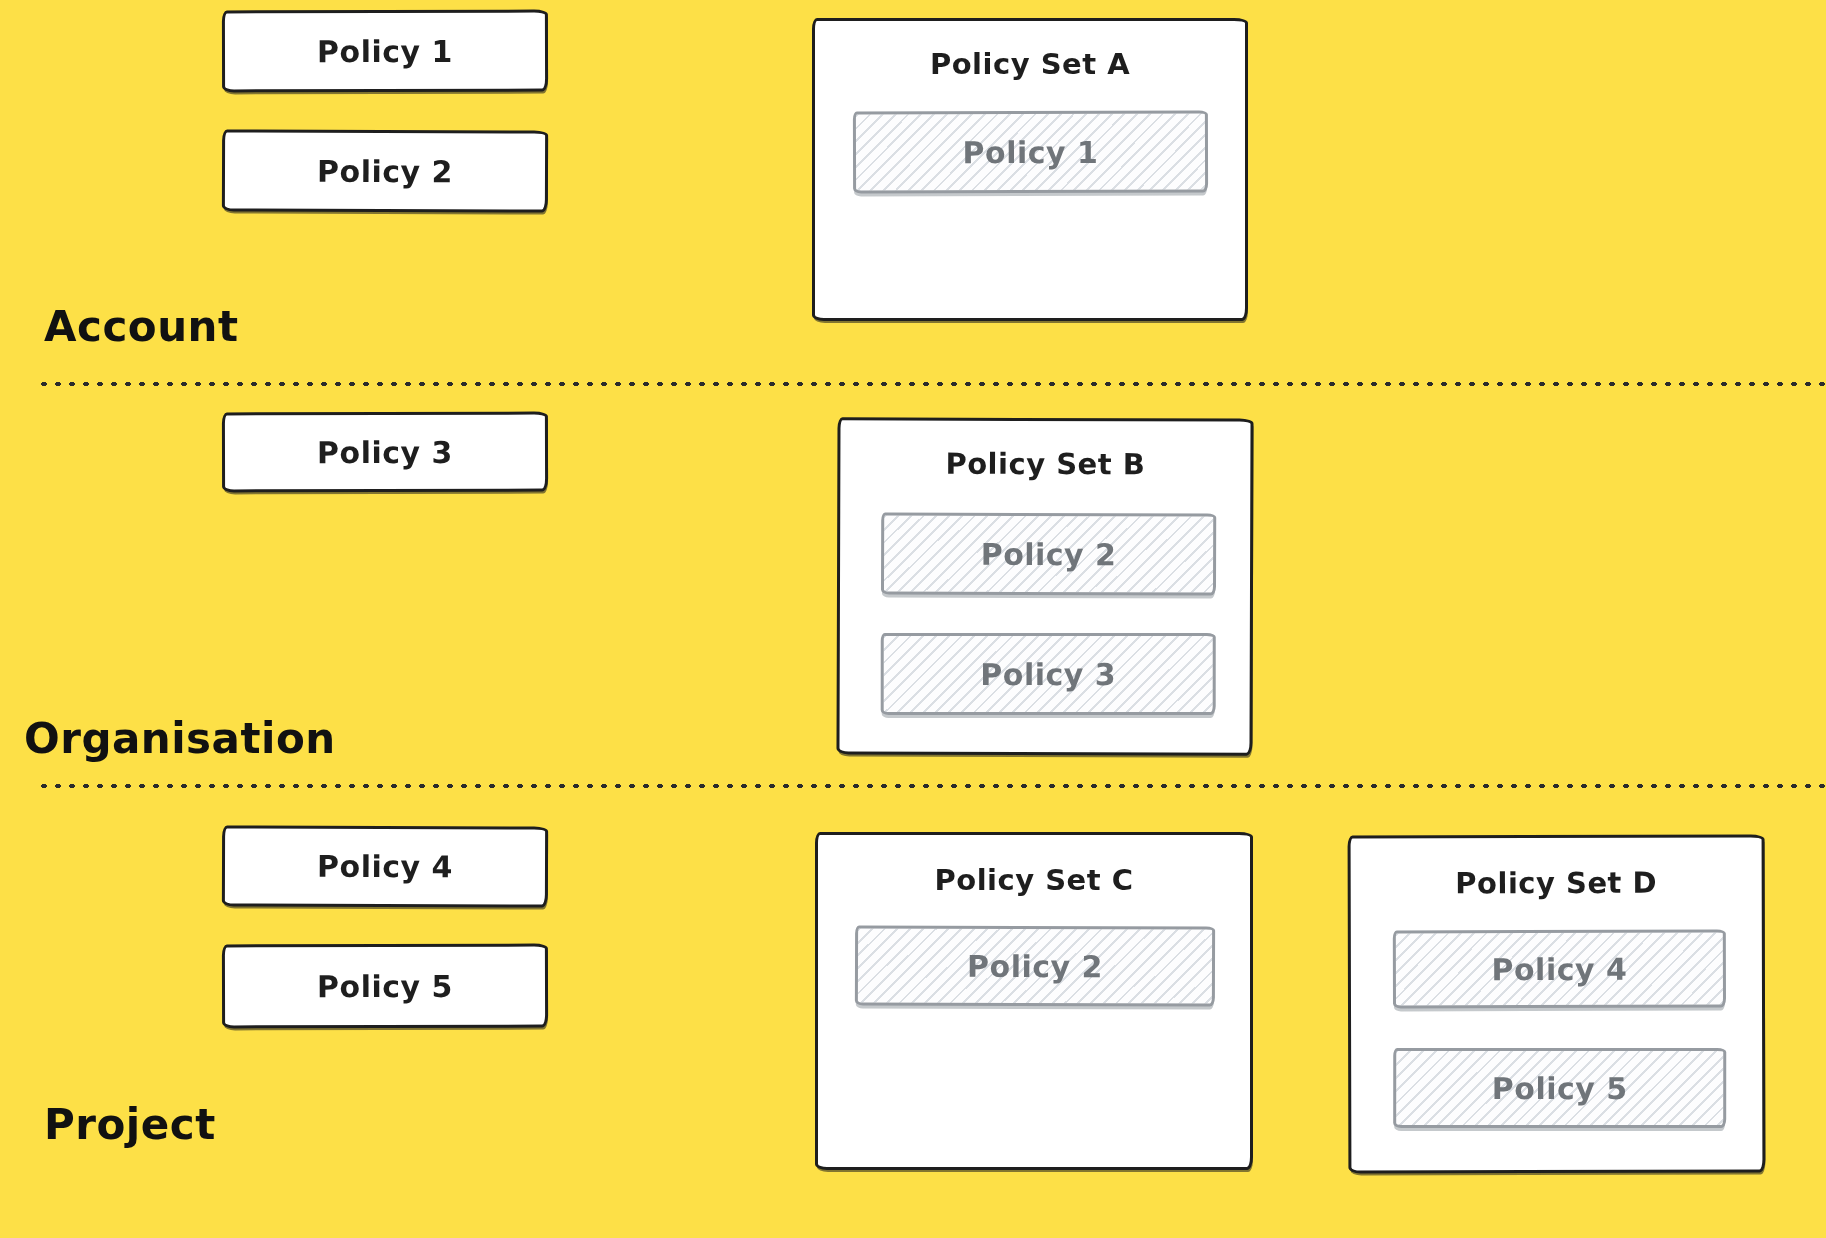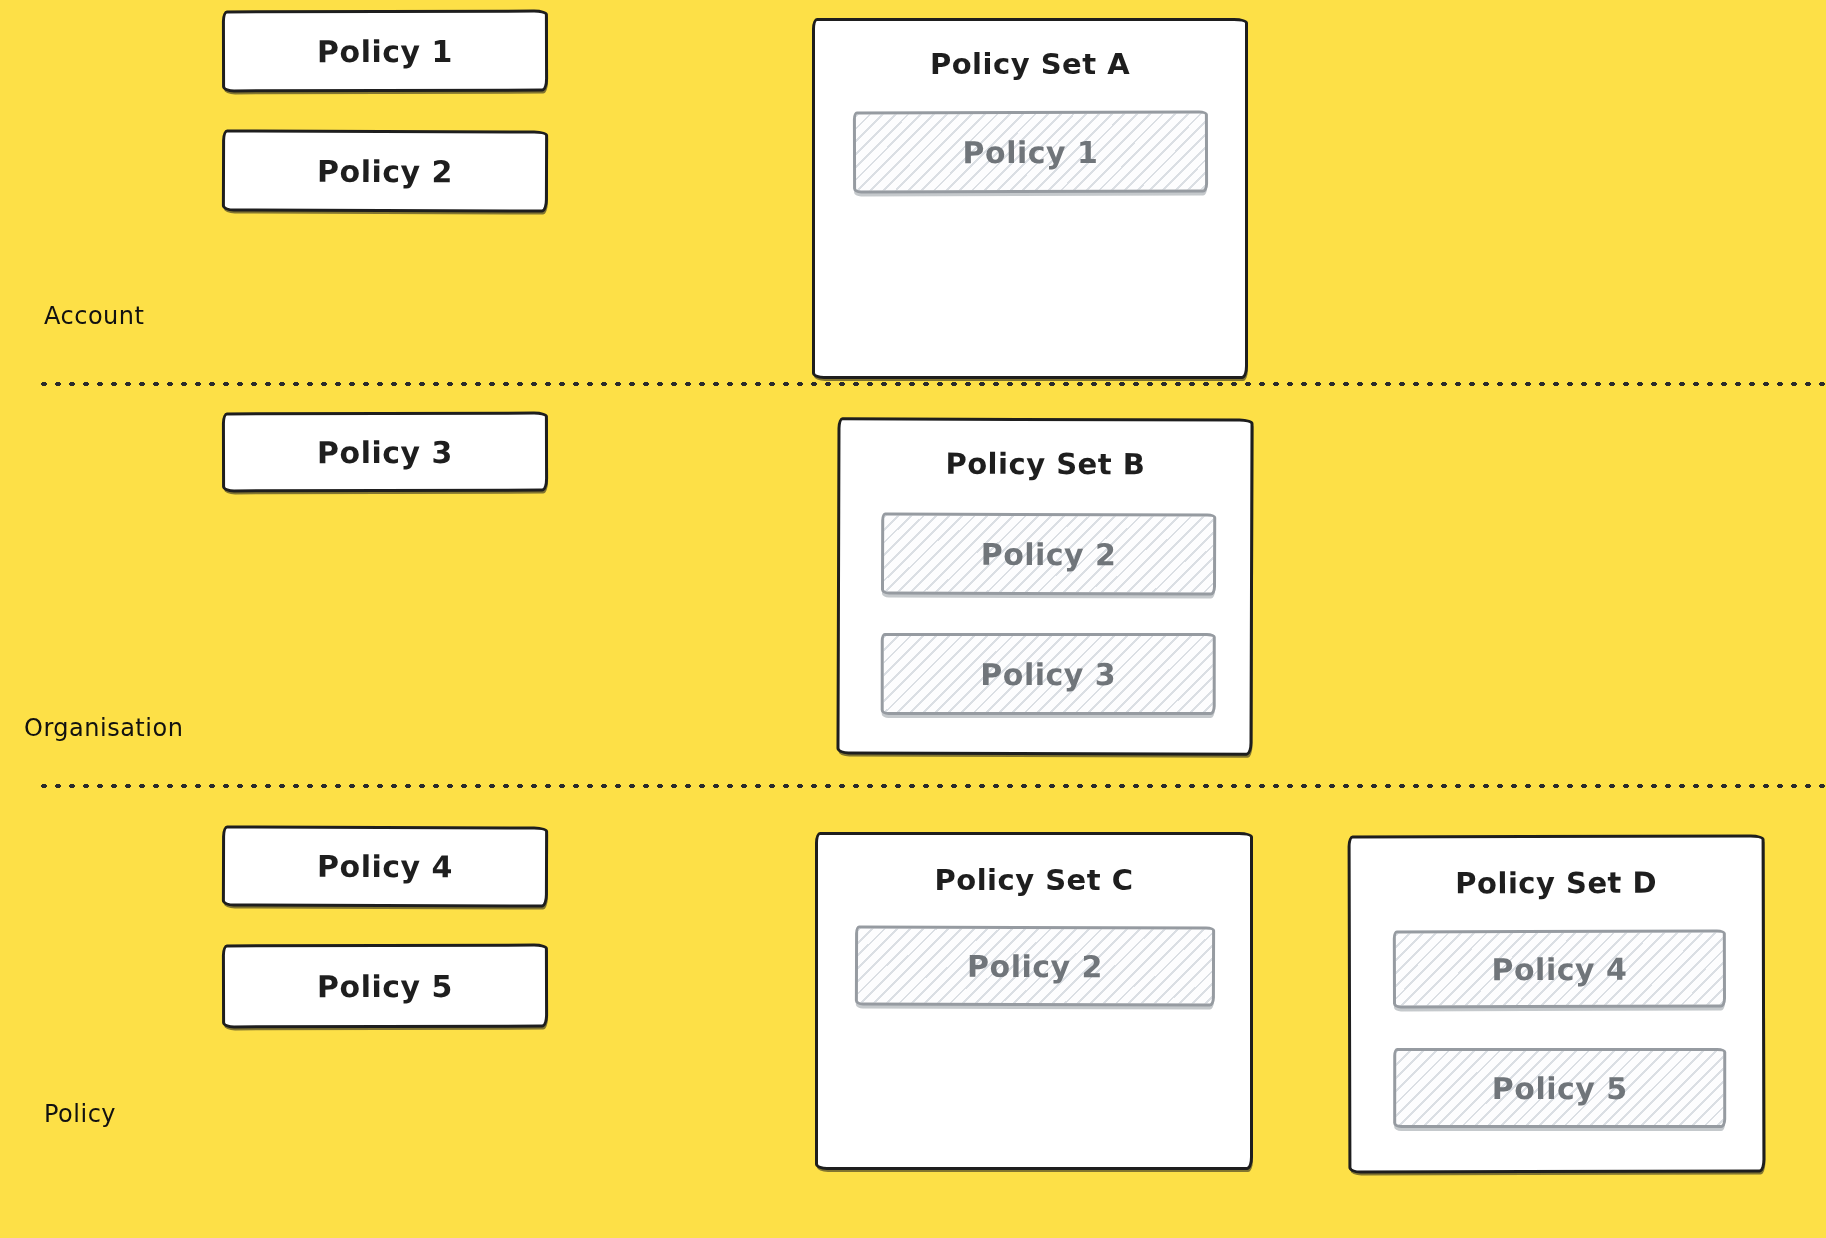--- a/index.html
+++ b/index.html
@@ -71,22 +71,22 @@
     align-items: center;
     justify-content: center;
     font-size: 30px;
     font-weight: bold;
     letter-spacing: 0.5px;
     color: #70757a;
   }
 
   .tier-label {
     position: absolute;
-    font-size: 24px;
-    font-weight: normal;
+    font-size: 42px;
+    font-weight: bold;
     letter-spacing: 0.5px;
     color: #111111;
   }
 
   .dotted-sep {
     position: absolute;
     left: 40px;
     right: 0;
     height: 6px;
     background-image: radial-gradient(ellipse 3.4px 2.1px at 4px 3px, #2b2b2b 90%, transparent 95%);
@@ -100,21 +100,21 @@
 <div class="canvas">
 
   <div class="sketch-box tilt-a" style="left:222px; top:10px; width:326px; height:82px;">
     <span class="policy-label">Policy 1</span>
   </div>
 
   <div class="sketch-box tilt-b" style="left:222px; top:130px; width:326px; height:82px;">
     <span class="policy-label">Policy 2</span>
   </div>
 
-  <div class="sketch-box" style="left:812px; top:18px; width:436px; height:361px;">
+  <div class="sketch-box" style="left:812px; top:18px; width:436px; height:303px;">
     <div class="set-title">Policy Set A</div>
     <div class="member-box tilt-a" style="left:38px; top:90px; width:355px; height:82px;">
       <span class="member-label">Policy 1</span>
     </div>
   </div>
 
   <div class="tier-label" style="left:44px; top:302px;">Account</div>
 
   <div class="dotted-sep" style="top:381px;"></div>
 
@@ -154,15 +154,15 @@
   <div class="sketch-box tilt-a" style="left:1348px; top:835px; width:417px; height:338px;">
     <div class="set-title" style="top:28px;">Policy Set D</div>
     <div class="member-box" style="left:42px; top:92px; width:333px; height:78px;">
       <span class="member-label">Policy 4</span>
     </div>
     <div class="member-box tilt-b" style="left:42px; top:210px; width:333px; height:80px;">
       <span class="member-label">Policy 5</span>
     </div>
   </div>
 
-  <div class="tier-label" style="left:44px; top:1100px;">Policy</div>
+  <div class="tier-label" style="left:44px; top:1100px;">Project</div>
 
 </div>
 
 </body></html>

